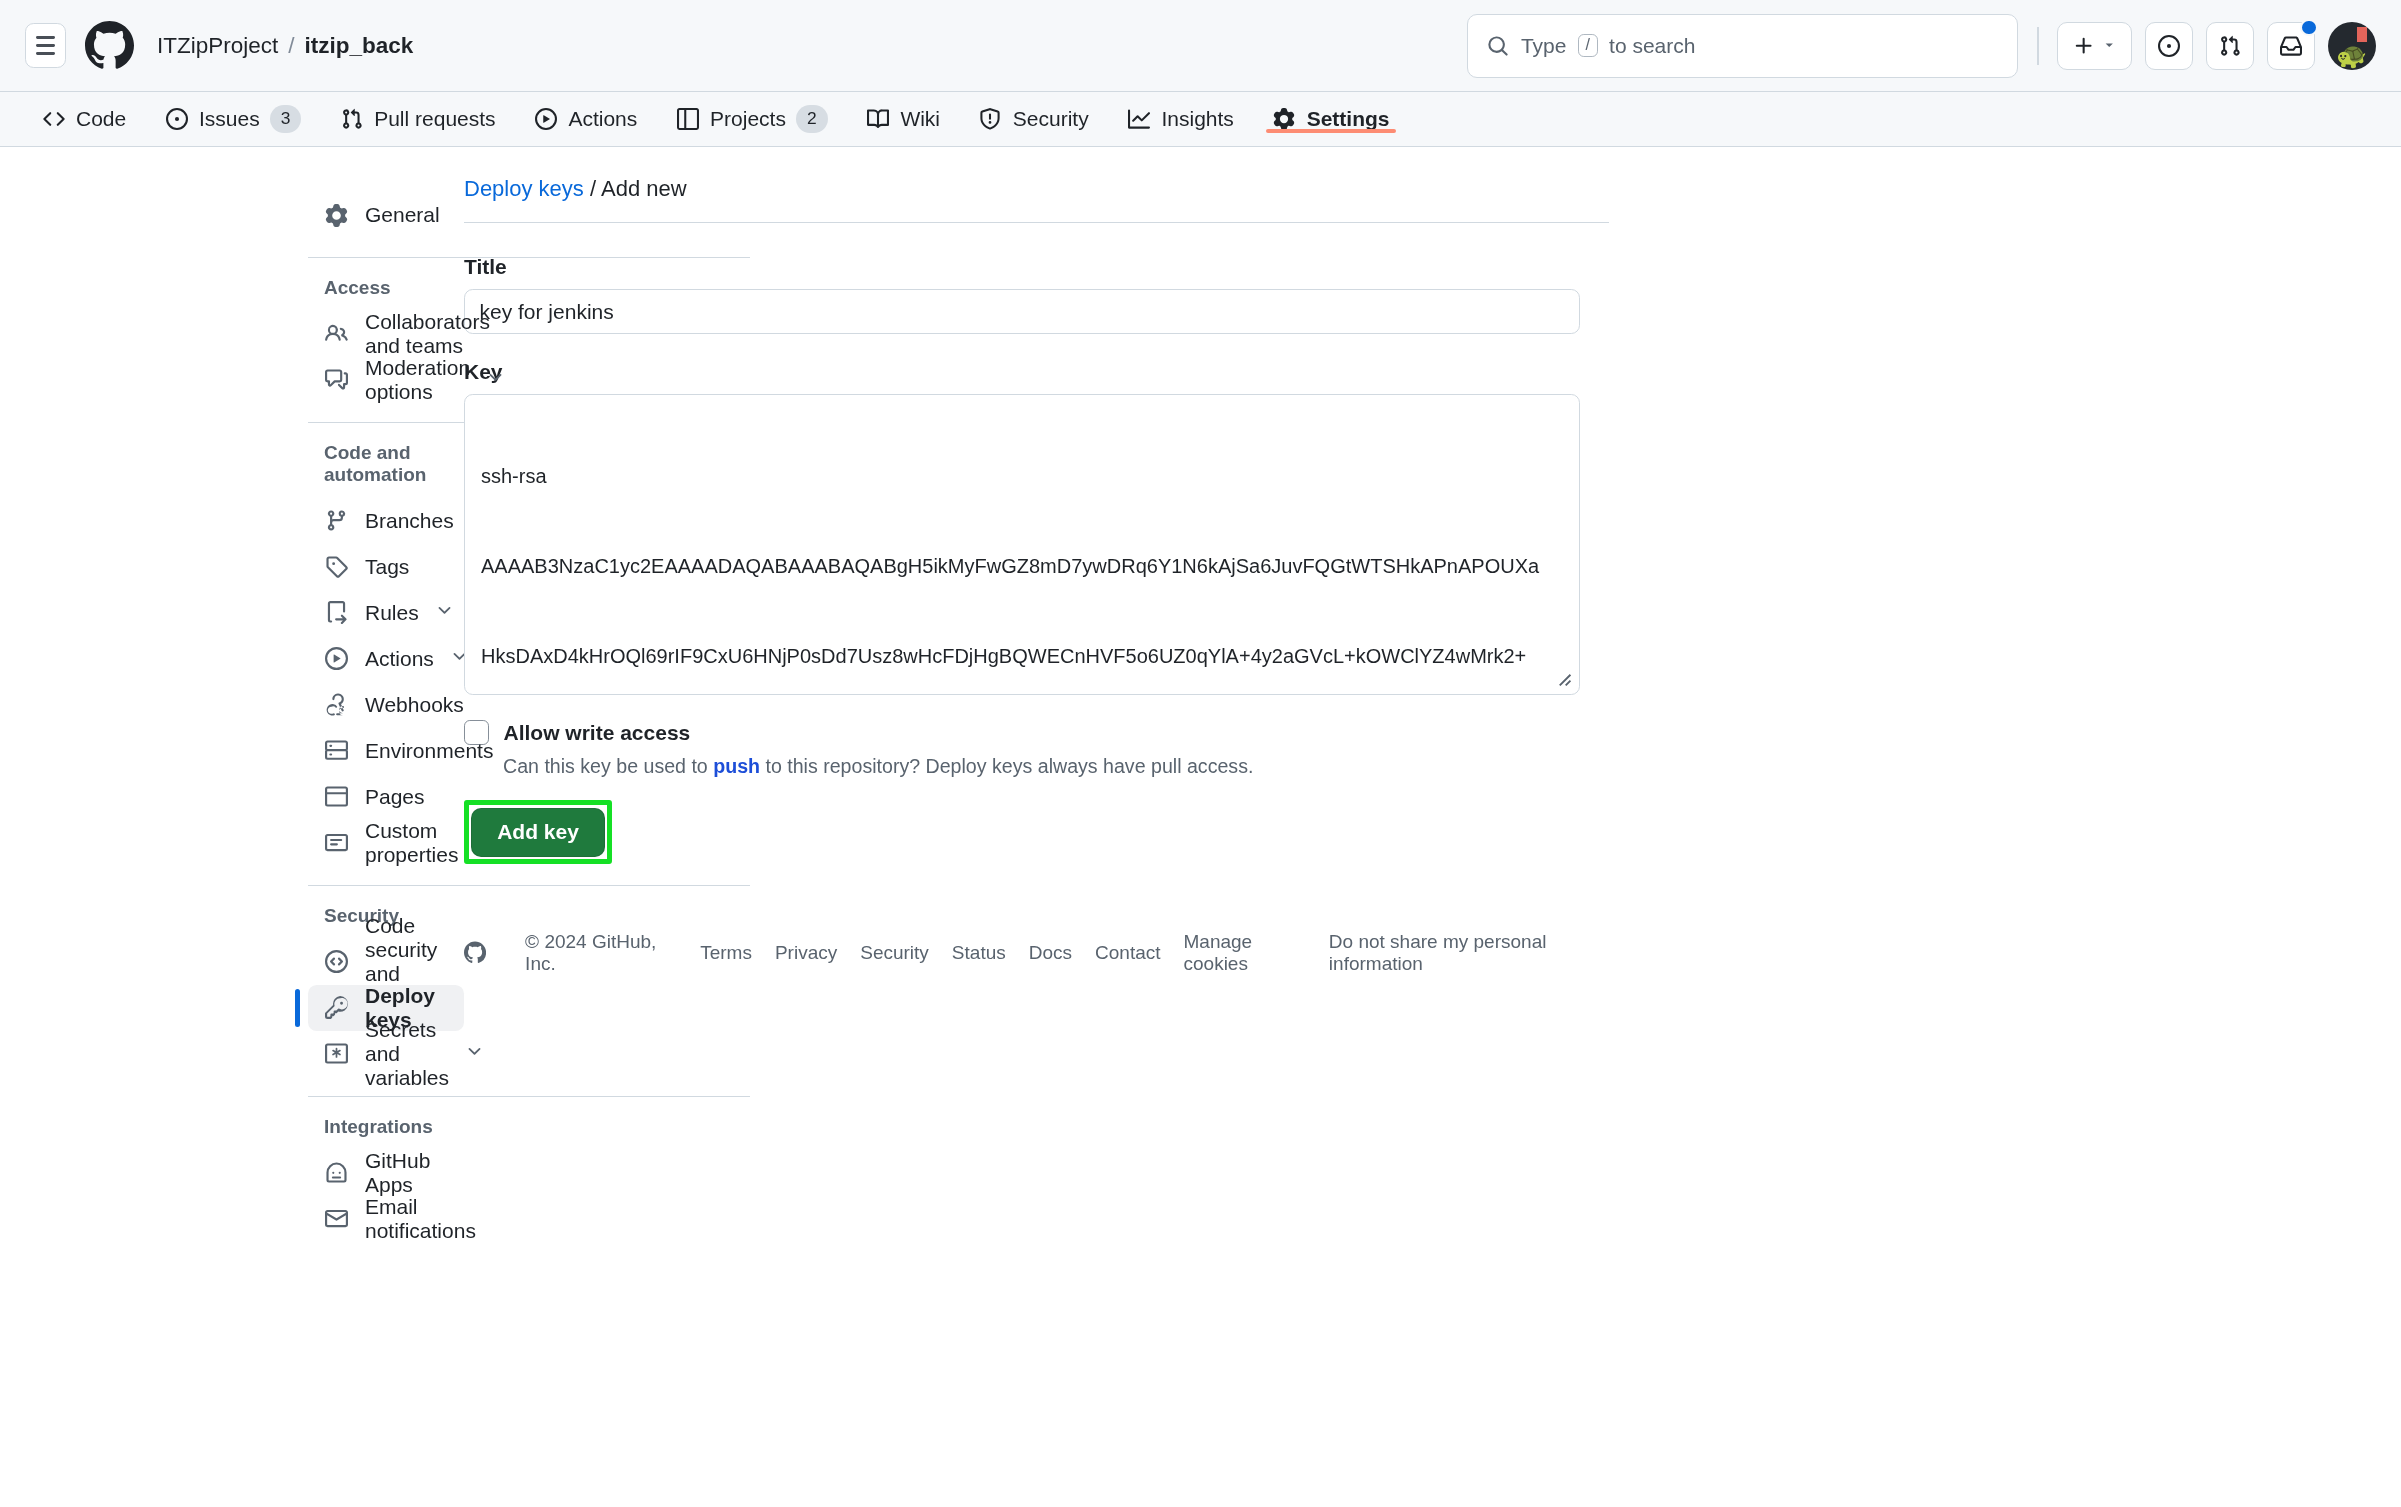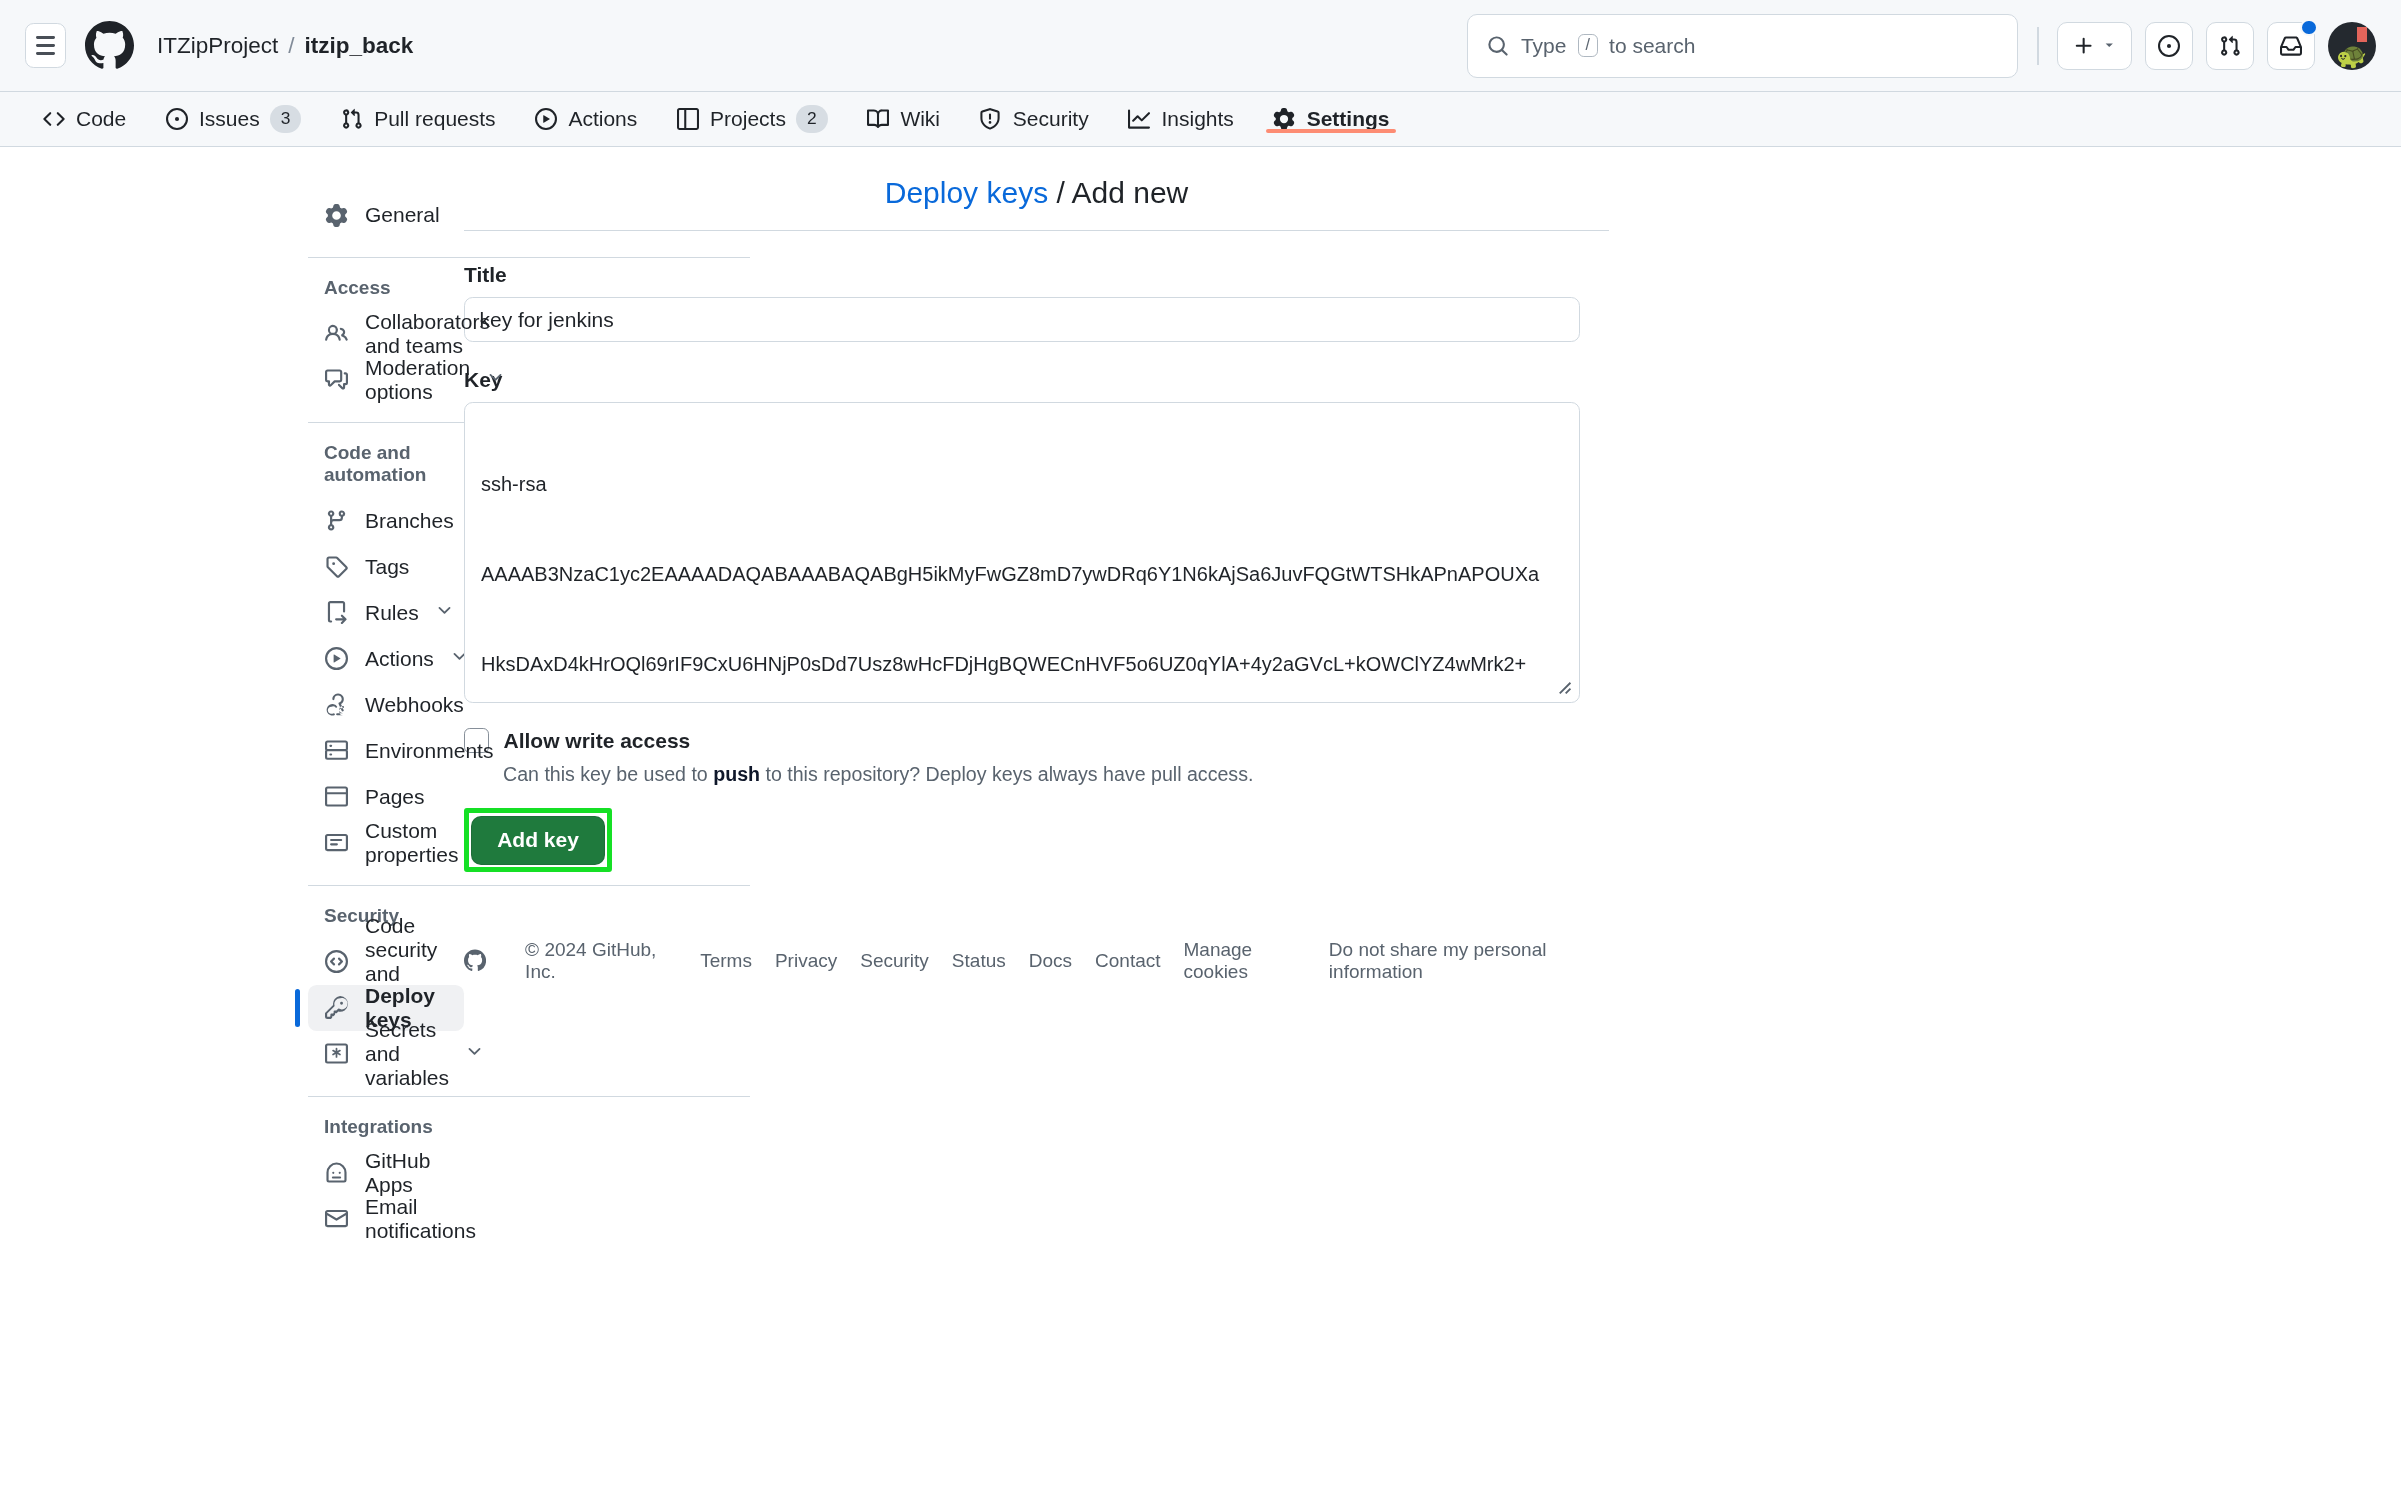--- a/index.html
+++ b/index.html
@@ -112,21 +112,21 @@
   }
   .side-sep { height: 1.4px; background: #d1d9e0; margin: 19px 0 19px 0; width: 442px; }
   .side-head {
     font-size: 19px; font-weight: bold; color: #59636e;
     padding: 0 16px; margin-bottom: 11.6px;
   }
   .ico { width: 25px; height: 25px; flex: none; display: flex; align-items: center; justify-content: center; }
 
   
   .main { flex: 1; padding-right: 130px; max-width: 1275px; }
-  .page-title { font-size: 30px; padding-bottom: 20px; text-align: center; }
+  .page-title { font-size: 22px; padding-bottom: 20px; }
   .page-title .lnk { color: #0969da; cursor: pointer; }
   .page-title .cur { color: #1f2328; }
   .title-rule { height: 1.4px; background: #d1d9e0; margin-bottom: 32px; }
 
   .field-label { font-size: 21px; font-weight: bold; margin-bottom: 10px; }
   .text-input {
     width: 1116px; height: 45px;
     border: 1.4px solid #d1d9e0; border-radius: 8.7px;
     background: #ffffff;
     font-size: 21px; color: #1f2328;
@@ -151,21 +151,21 @@
     font-size: 18px; line-height: 25px; color: #59636e;
     margin-top: 11.6px; width: 1130px;
   }
   .checkrow { display: flex; align-items: center; gap: 14.5px; margin-top: 25px; }
   .checkbox {
     width: 25px; height: 25px; border: 1.4px solid #868f99;
     border-radius: 5.8px; background: #fff; cursor: pointer; flex: none;
   }
   .checklabel { font-size: 21px; font-weight: bold; }
   .checkhelp { font-size: 19.6px; color: #59636e; margin: 10px 0 0 39px; }
-  .checkhelp b { color: #0f172a; }
+  .checkhelp b { color: #1d4ed8; }
 
   .btn-wrap {
     display: inline-block; margin-top: 22px;
     border: 5px solid #15e025; border-radius: 2.9px; padding: 2.2px;
   }
   .btn-add {
     background: #1f7a3d; color: #ffffff;
     border: 1.4px solid rgba(31,35,40,.15); border-radius: 10px;
     font-size: 21px; font-weight: bold;
     padding: 11.6px 25px; cursor: pointer;

